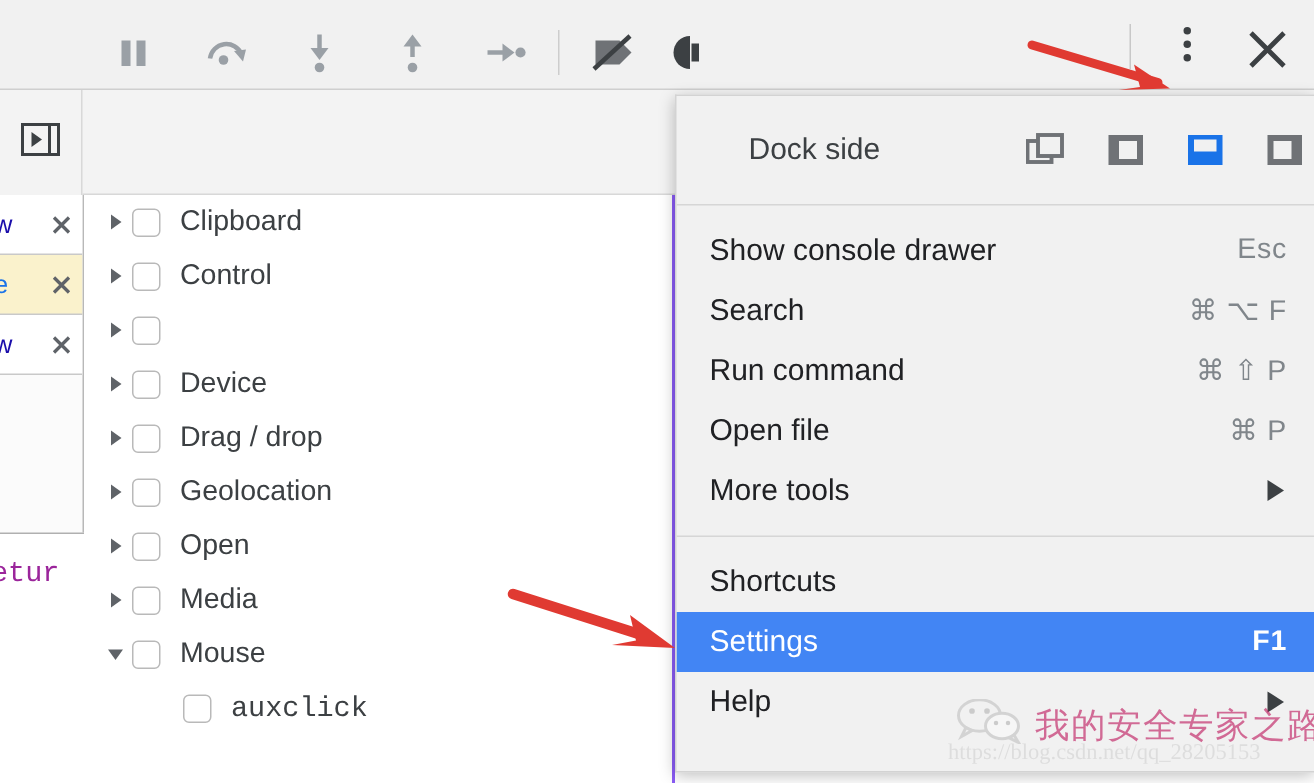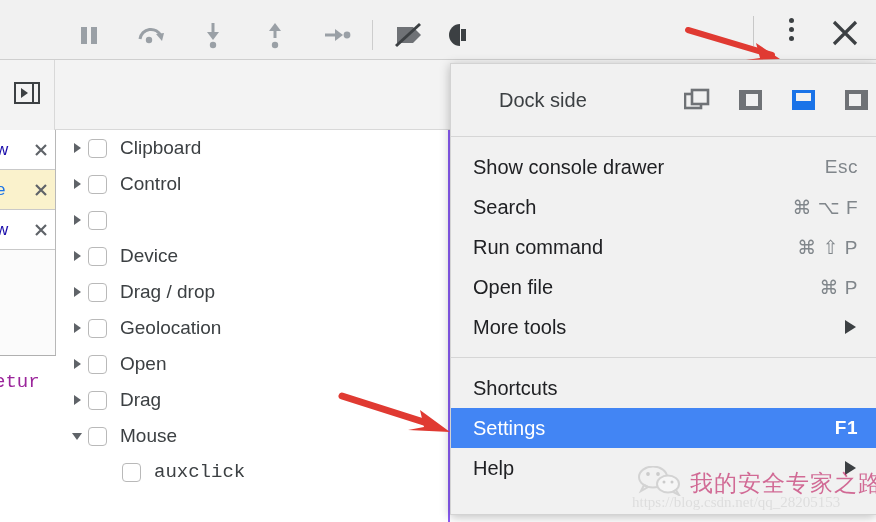--- a/index.html
+++ b/index.html
@@ -336,21 +336,21 @@
     <span class="tlbl">Open</span>
   </div>
 
   <div class="trow">
     <span class="tri">
       <svg width="12" height="12" viewBox="0 0 12 12">
           <path d="M3 1 L10 6 L3 11 Z" fill="#5f6368"></path>
         </svg>
     </span>
     <span class="cbx"></span>
-    <span class="tlbl">Drag</span>
+    <span class="tlbl">Media</span>
   </div>
 
   <div class="trow">
     <span class="tri">
       <svg width="12" height="12" viewBox="0 0 12 12">
           <path d="M1 3 L11 3 L6 10 Z" fill="#5f6368"></path>
         </svg>
     </span>
     <span class="cbx"></span>
     <span class="tlbl">Mouse</span>

